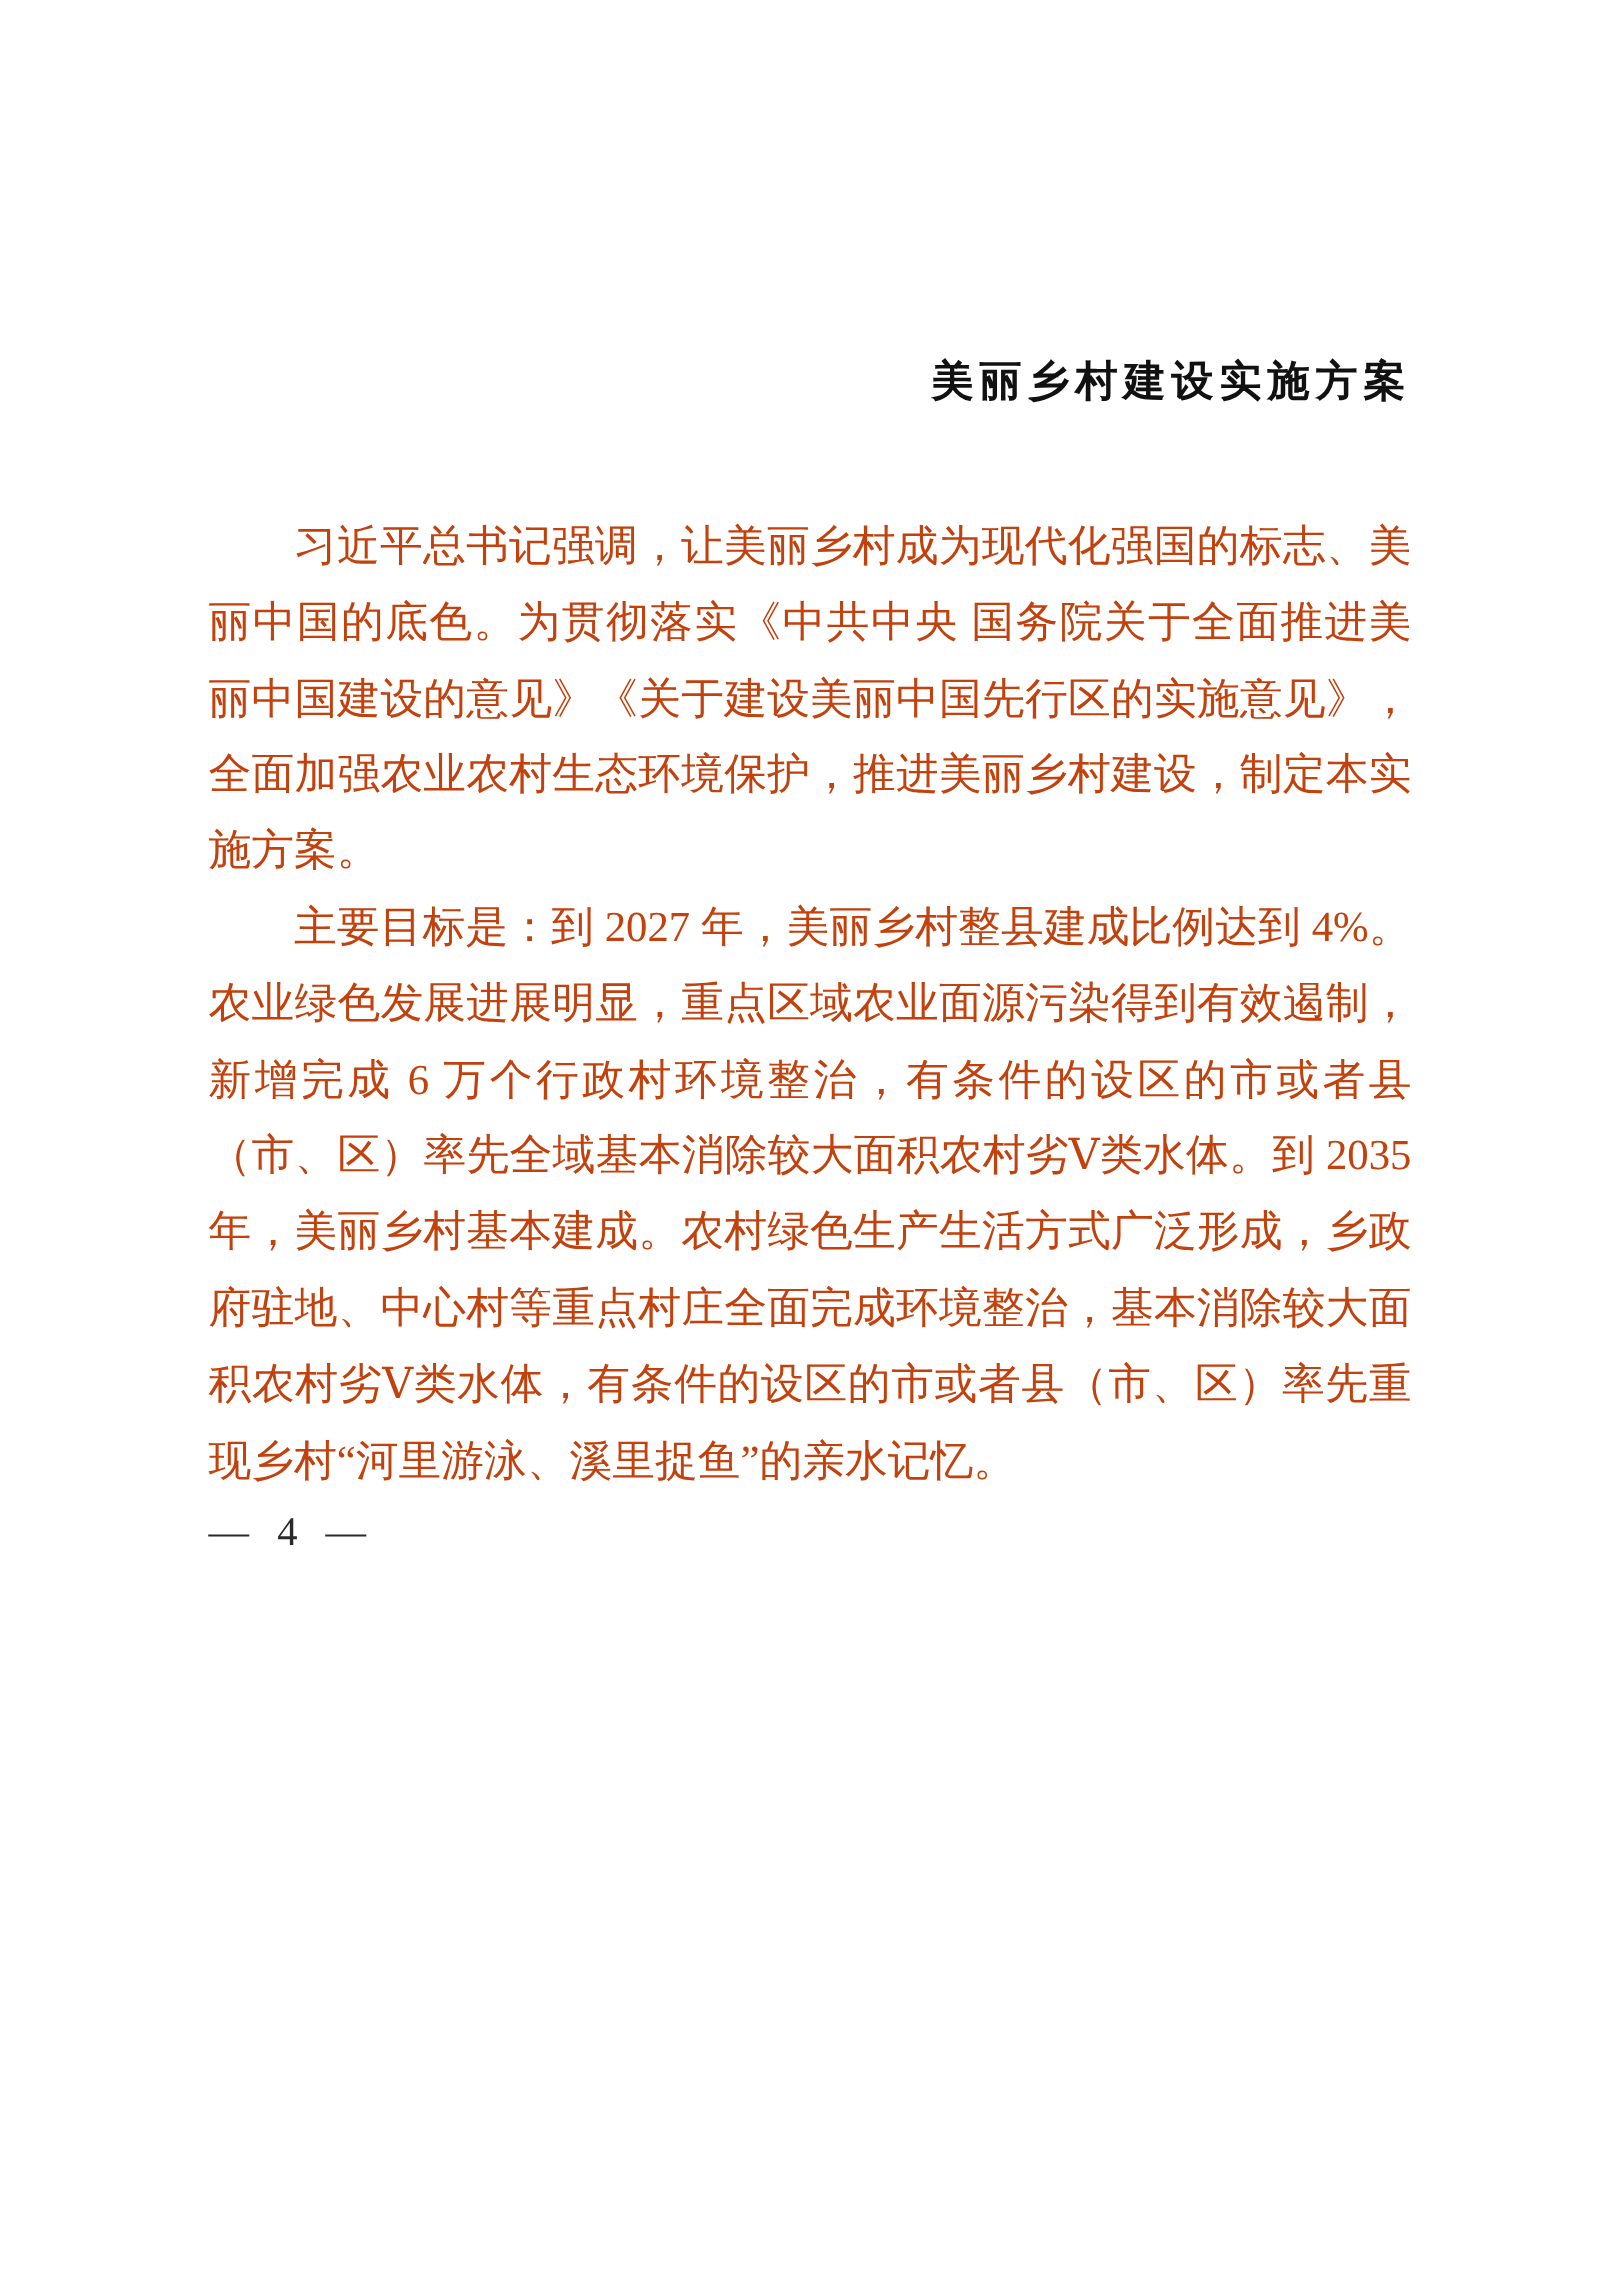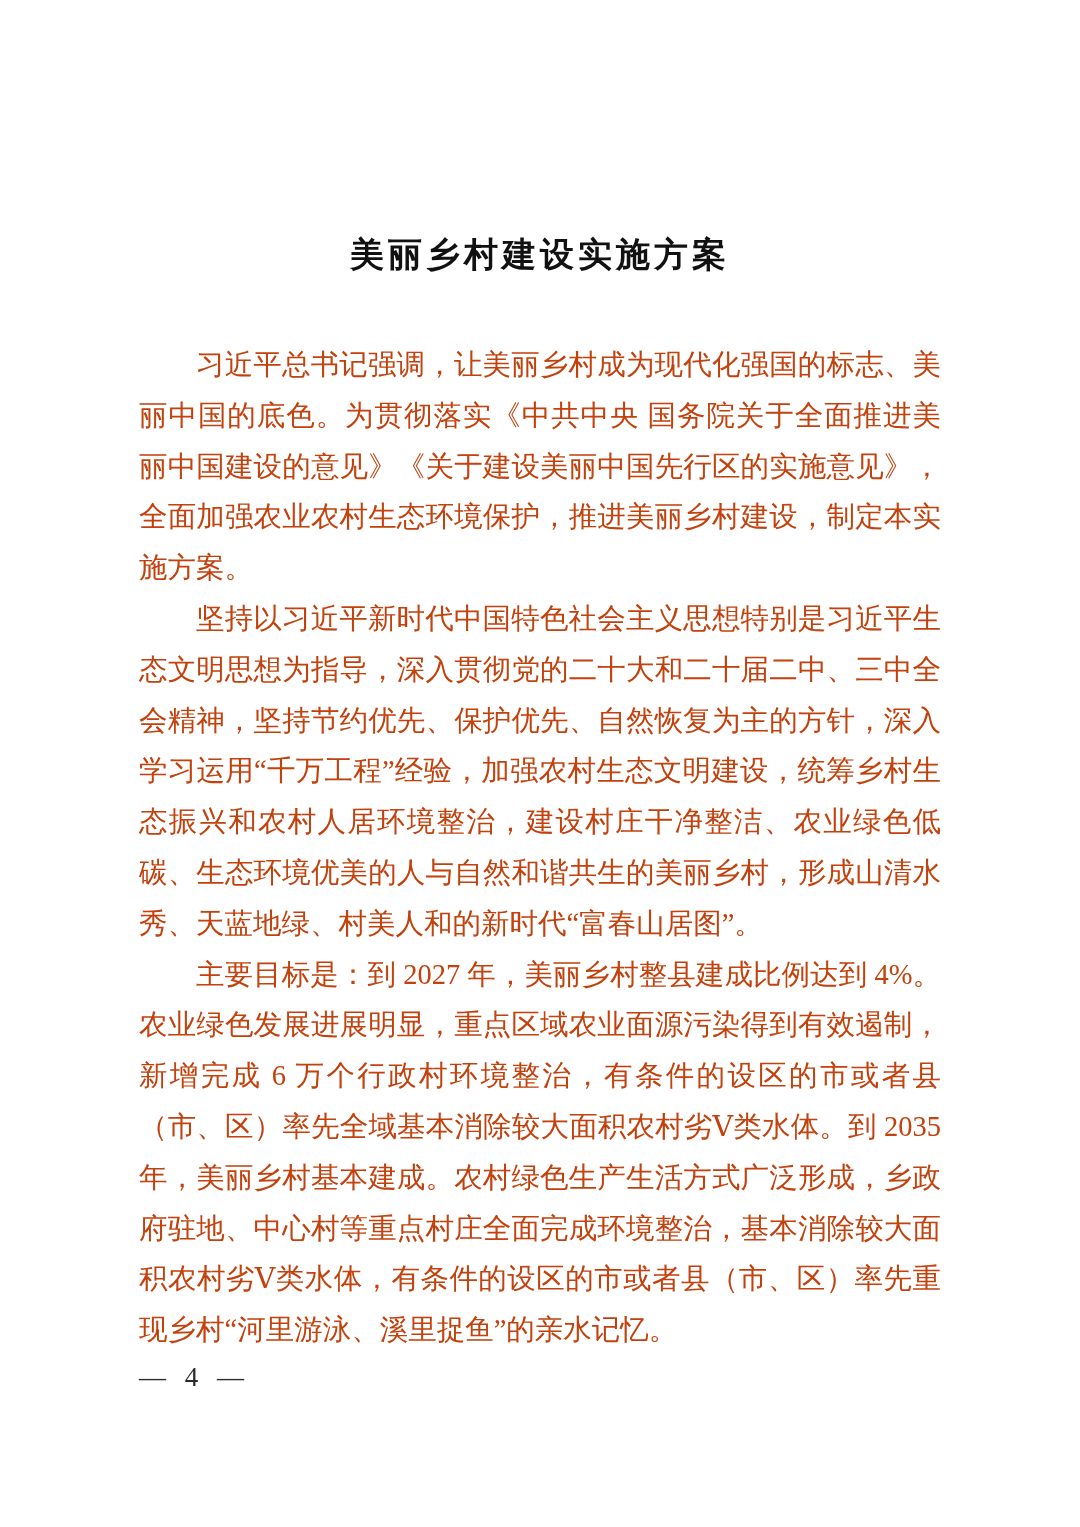--- a/index.html
+++ b/index.html
@@ -16,24 +16,24 @@
     box-sizing: border-box;
     padding: 234px 139px 0 139px;
     overflow: hidden;
     color: #1f1f1f;
     font-family: "Liberation Serif", "DejaVu Serif", serif;
   }
   .doc-title {
     margin: 0;
     font-family: "Liberation Sans", "DejaVu Sans", sans-serif;
     font-weight: 700;
-    font-size: 34px;
+    font-size: 28px;
     line-height: 40px;
     letter-spacing: 4px;
-    text-align: center;
+    text-align: right;
     color: #111111;
   }
   .body-para {
     margin: 0;
     font-size: 28.5px;
     line-height: 50.8px;
     text-align: justify;
     text-justify: inter-ideograph;
     text-indent: 2em;
     color: #c2410c;
@@ -62,18 +62,17 @@
 </style>
 </head>
 <body>
 
 <div class="page">
   <h1 class="doc-title">美丽乡村建设实施方案</h1>
 
   <p class="body-para first">习近平总书记强调，让美丽乡村成为现代化强国的标志、美丽中国的底色。为贯彻落实《中共中央 国务院关于全面推进美丽中国建设的意见》《关于建设美丽中国先行区的实施意见》，全面加强农业农村生态环境保护，推进美丽乡村建设，制定本实施方案。</p>
 
 
-  <p class="body-para">坚持以习近平新时代中国特色社会主义思想特别是习近平生态文明思想为指导，深入贯彻党的二十大和二十届二中、三中全会精神，坚持节约优先、保护优先、自然恢复为主的方针，深入学习运用“千万工程”经验，加强农村生态文明建设，统筹乡村生态振兴和农村人居环境整治，建设村庄干净整洁、农业绿色低碳、生态环境优美的人与自然和谐共生的美丽乡村，形成山清水秀、天蓝地绿、村美人和的新时代“富春山居图”。</p>
 
   <p class="body-para">主要目标是：到 2027 年，美丽乡村整县建成比例达到 4%。农业绿色发展进展明显，重点区域农业面源污染得到有效遏制，新增完成 6 万个行政村环境整治，有条件的设区的市或者县（市、区）率先全域基本消除较大面积农村劣Ⅴ类水体。到 2035 年，美丽乡村基本建成。农村绿色生产生活方式广泛形成，乡政府驻地、中心村等重点村庄全面完成环境整治，基本消除较大面积农村劣Ⅴ类水体，有条件的设区的市或者县（市、区）率先重现乡村“河里游泳、溪里捉鱼”的亲水记忆。</p>
 
   <div class="page-number">— 4 —</div>
 </div>
 
 </body></html>

